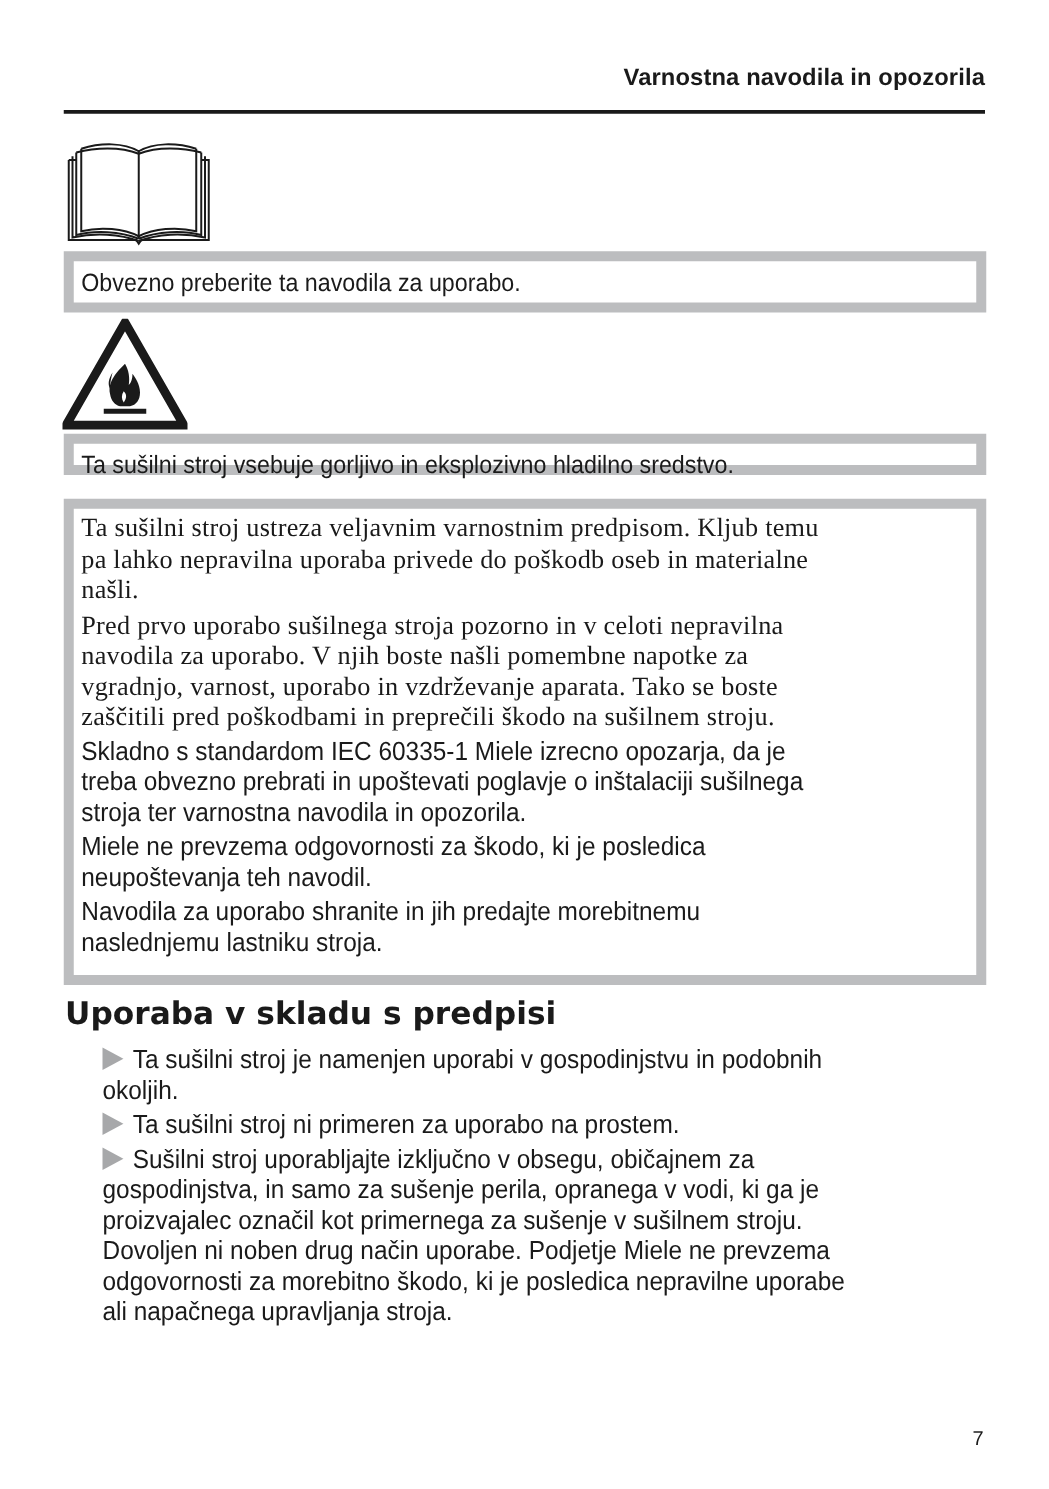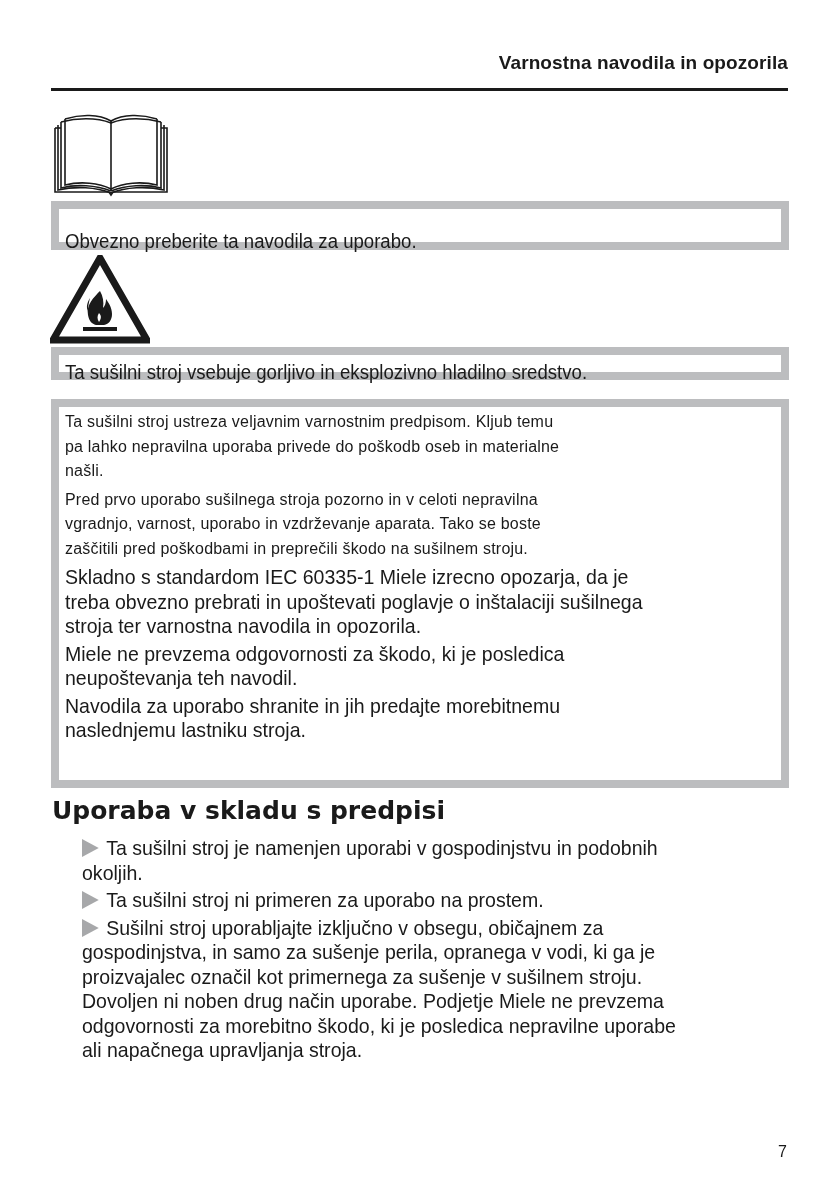--- a/index.html
+++ b/index.html
@@ -58,30 +58,30 @@
     }
     .box-text {
       font-family: "Liberation Sans", sans-serif;
       font-size: 20px;
       line-height: 24px;
       color: #1a1a1a;
       transform: scaleX(0.93);
       transform-origin: left center;
       white-space: nowrap;
     }
-    .box1 { top: 201px; height: 49px; padding: 20px 0 0 6px; }
+    .box1 { top: 201px; height: 49px; padding: 6px 0 0 6px; }
     .box2 { top: 347px; height: 33px; padding: 5px 0 0 6px; }
     .box3 {
       top: 399px;
       height: 389px;
       padding: 3px 0 0 6px;
     }
     .para {
-      font-family: Liberation Sans, sans-serif;
-      font-size: 16px;
+      font-family: Liberation Serif, serif;
+      font-size: 21px;
       line-height: 24.5px;
       color: #1a1a1a;
       margin: 0 0 4px 0;
       white-space: nowrap;
       letter-spacing: 0.2px;
     }
     .para.narrow {
       font-family: "Liberation Sans", sans-serif;
       font-size: 21px;
       letter-spacing: 0;
@@ -188,20 +188,21 @@
   </div>
 
   <div class="box box3">
     <div class="para">
       <div>Ta sušilni stroj ustreza veljavnim varnostnim predpisom. Kljub temu</div>
       <div>pa lahko nepravilna uporaba privede do poškodb oseb in materialne</div>
       <div>našli.</div>
     </div>
     <div class="para">
       <div>Pred prvo uporabo sušilnega stroja pozorno in v celoti nepravilna</div>
+      <div>navodila za uporabo. V njih boste našli pomembne napotke za</div>
       <div>vgradnjo, varnost, uporabo in vzdrževanje aparata. Tako se boste</div>
       <div>zaščitili pred poškodbami in preprečili škodo na sušilnem stroju.</div>
     </div>
     <div class="para narrow">
       <div>Skladno s standardom IEC 60335-1 Miele izrecno opozarja, da je</div>
       <div>treba obvezno prebrati in upoštevati poglavje o inštalaciji sušilnega</div>
       <div>stroja ter varnostna navodila in opozorila.</div>
     </div>
     <div class="para narrow">
       <div>Miele ne prevzema odgovornosti za škodo, ki je posledica</div>

